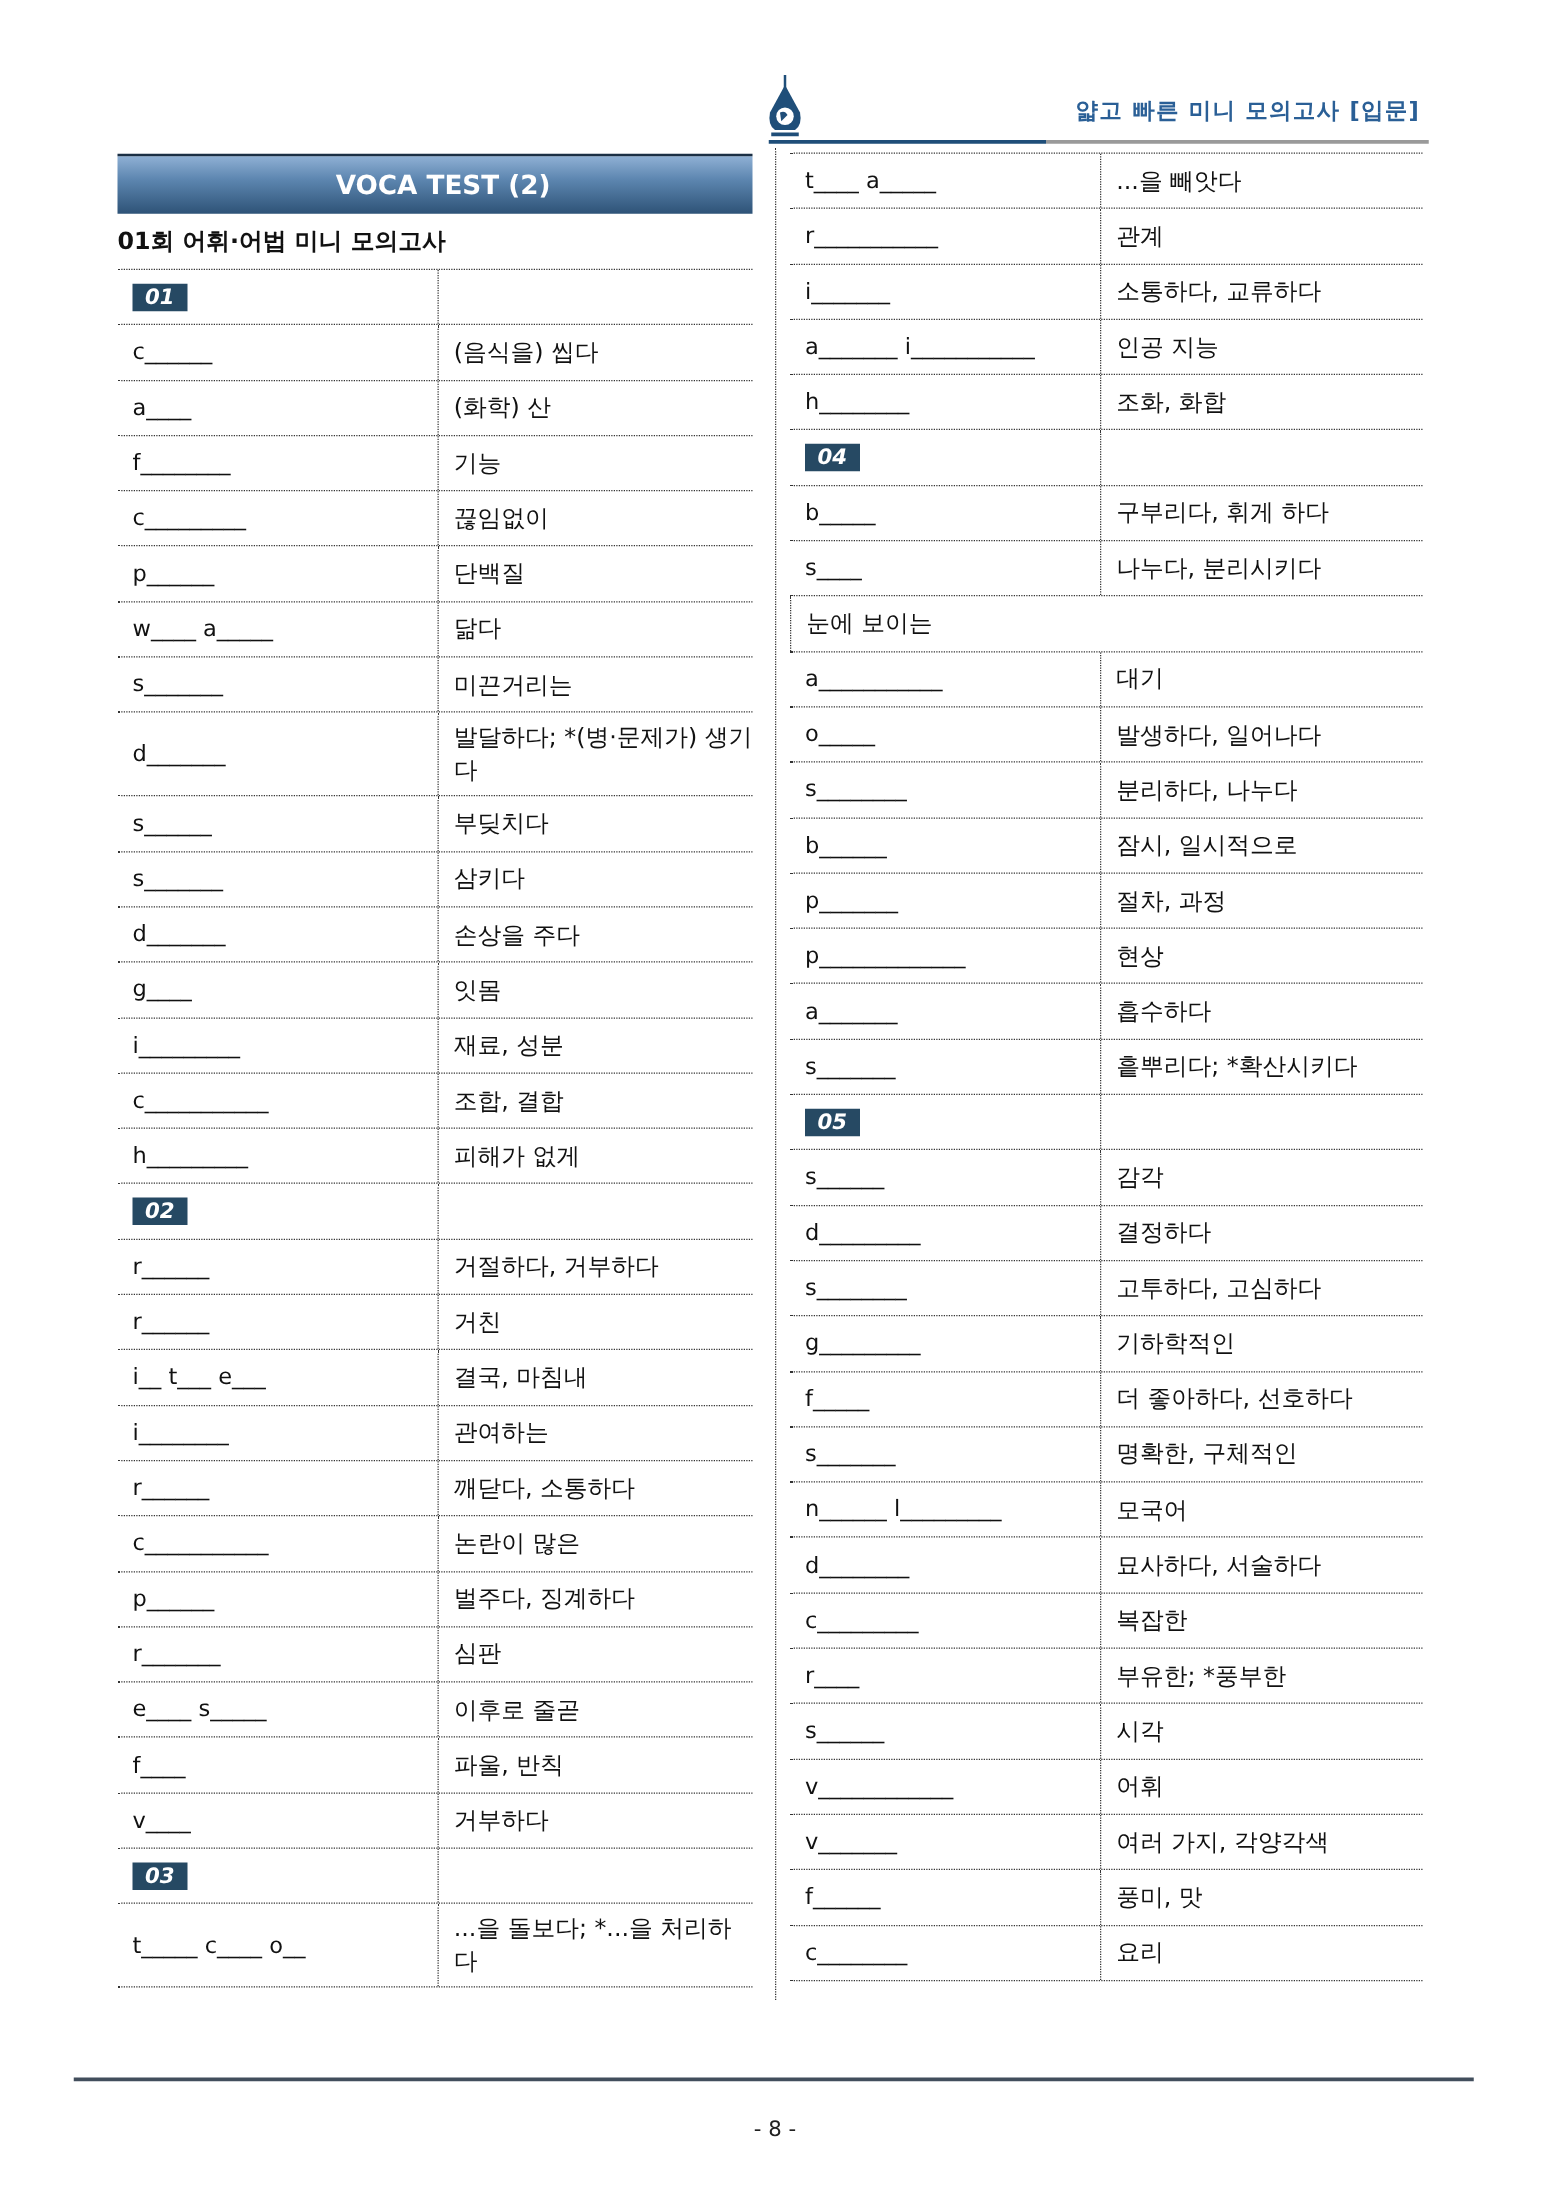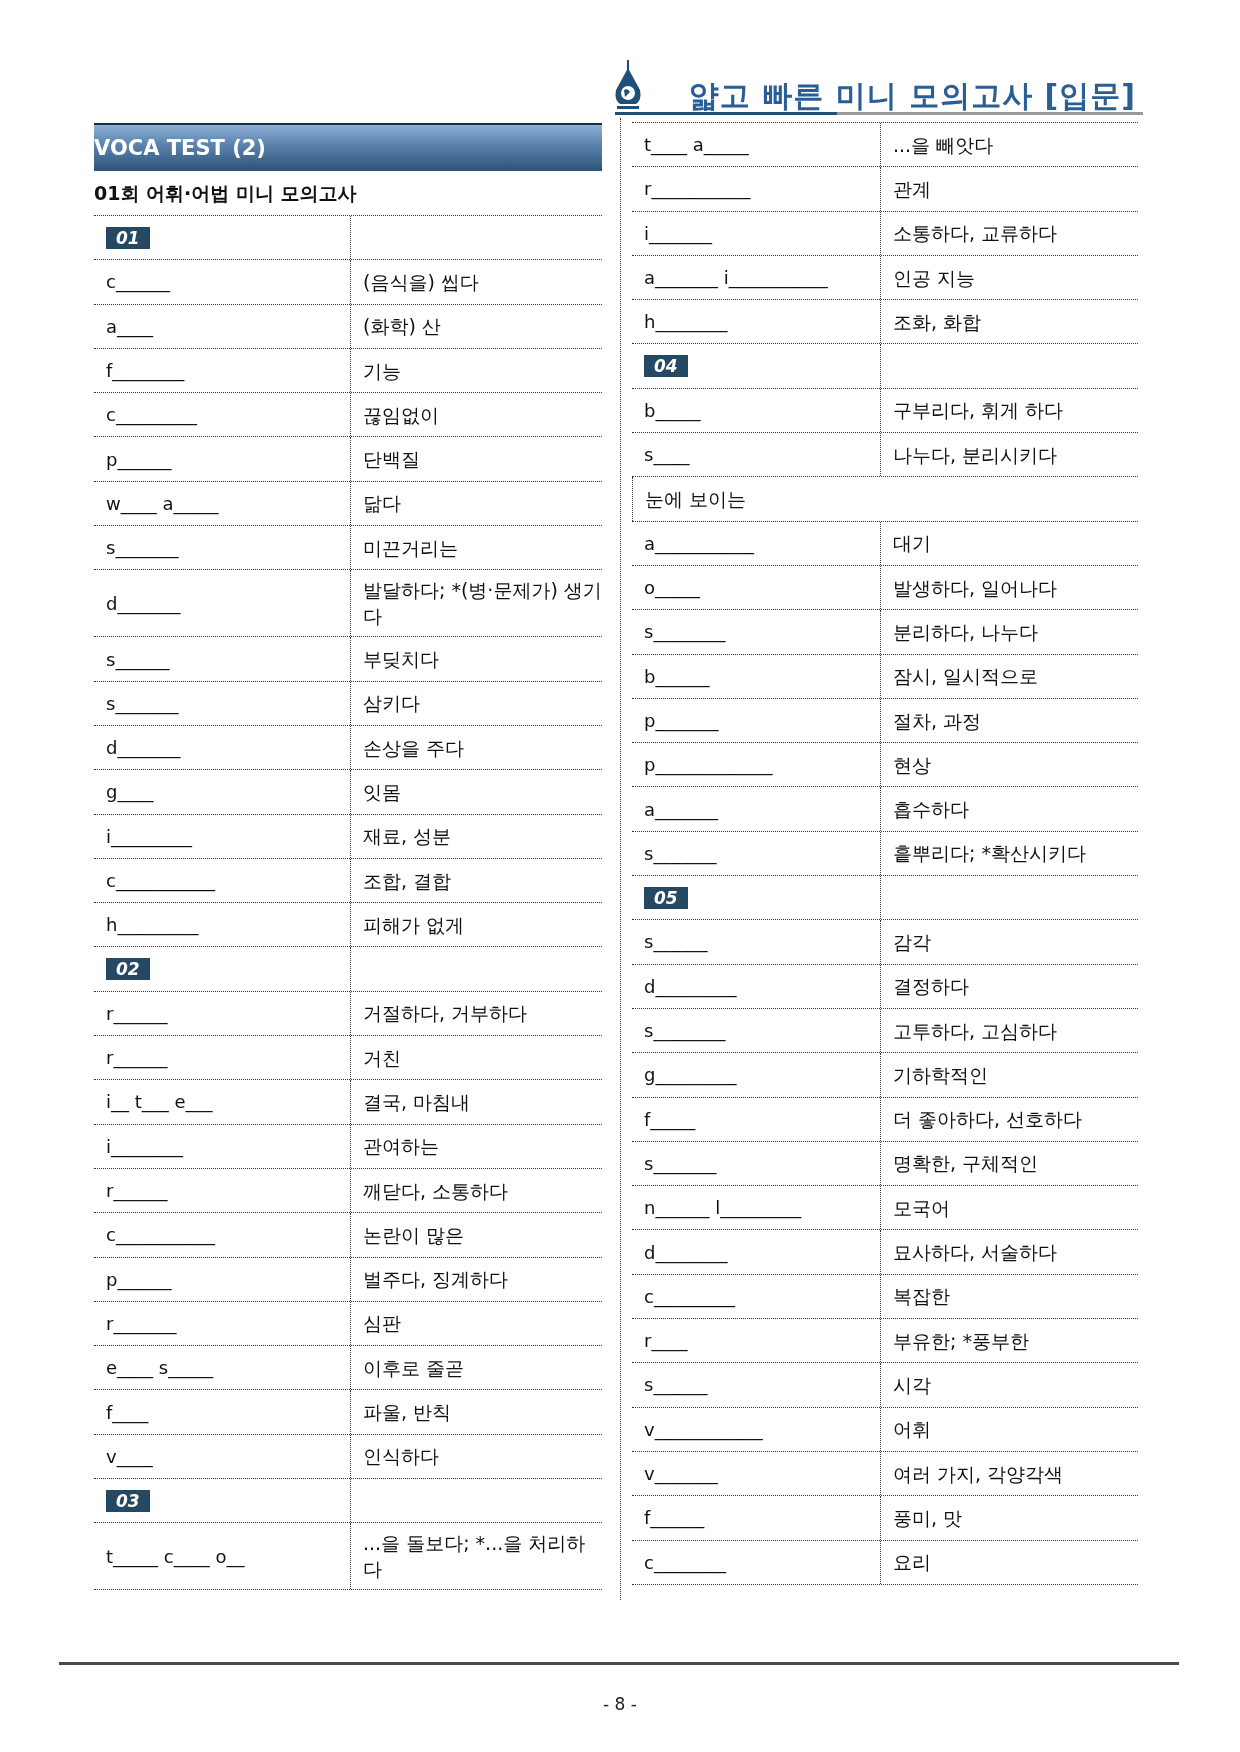--- a/index.html
+++ b/index.html
@@ -1,24 +1,24 @@
 <!DOCTYPE html>
 <html><head>
 <meta charset="utf-8">
 <style>
   html,body{margin:0;padding:0;background:#fff;}
   body{width:1240px;height:1752px;position:relative;overflow:hidden;font-family:"DejaVu Sans","Liberation Sans",sans-serif;color:#111;}
-  .hdr-title{position:absolute;right:104px;top:76px;font-size:30px;font-weight:bold;color:#2a5f96;letter-spacing:1px;}
+  .hdr-title{position:absolute;right:104px;top:76px;font-size:18px;font-weight:bold;color:#2a5f96;letter-spacing:1px;}
   .logo{position:absolute;left:612px;top:60px;width:32px;height:52px;}
   .hdr-line{position:absolute;left:615px;top:112px;width:528px;height:3px;background:linear-gradient(to right,#1f4e79 0,#1f4e79 42%,#9a9a9a 42%,#9a9a9a 100%);}
   .col{position:absolute;}
   .col-left{left:94px;top:123px;width:508px;}
   .col-right{left:632px;top:122px;width:506px;}
   .col-sep{position:absolute;left:620px;top:118px;height:1482px;border-left:1px dotted #333;}
-  .bar{height:46px;background:linear-gradient(to bottom,#8fb0d4 0%,#5d86b0 40%,#2e5377 100%);border-top:2px solid #1b2f44;color:#fff;font-weight:bold;font-size:21px;line-height:46px;}
+  .bar{height:46px;background:linear-gradient(to bottom,#8fb0d4 0%,#5d86b0 40%,#2e5377 100%);border-top:2px solid #1b2f44;color:#fff;font-weight:bold;font-size:21px;text-align:center;line-height:46px;padding-left:13px;}
   .title-row{height:44px;line-height:44px;text-align:left;font-weight:bold;font-size:19px;border-bottom:1px dotted #333;}
   .row{display:flex;border-bottom:1px dotted #333;height:43.3px;align-items:center;}
   .col-right .row:first-child{border-top:1px dotted #333;}
   .row.tall{height:66px;}
   .row .en{width:256px;padding-left:12px;box-sizing:border-box;font-size:18px;height:100%;display:flex;align-items:center;}
   .row .ko{flex:1;border-left:1px dotted #333;height:100%;padding-left:12px;box-sizing:border-box;font-size:19px;display:flex;align-items:center;line-height:26px;}
   .col-right .row .en{width:248px;}
   .badge{display:inline-block;background:#264963;color:#fff;font-weight:bold;font-size:17px;padding:0 10px;height:22px;line-height:22px;font-style:italic;}
   .footer-line{position:absolute;left:59px;top:1662px;width:1120px;height:3px;background:#424e5c;}
   .page-num{position:absolute;left:0;width:1240px;top:1694px;text-align:center;font-size:17px;color:#222;}
@@ -147,21 +147,21 @@
       <div class="row">
         <div class="en">e____  s_____</div>
         <div class="ko">이후로 줄곧</div>
       </div>
       <div class="row">
         <div class="en">f____</div>
         <div class="ko">파울, 반칙</div>
       </div>
       <div class="row">
         <div class="en">v____</div>
-        <div class="ko">인식하다</div>
+        <div class="ko">거부하다</div>
       </div>
       <div class="row">
         <div class="en">
           <span class="badge">03</span>
         </div>
         <div class="ko"></div>
       </div>
       <div class="row tall">
         <div class="en">t_____  c____  o__</div>
         <div class="ko">...을 돌보다; *...을 처리하다</div>

